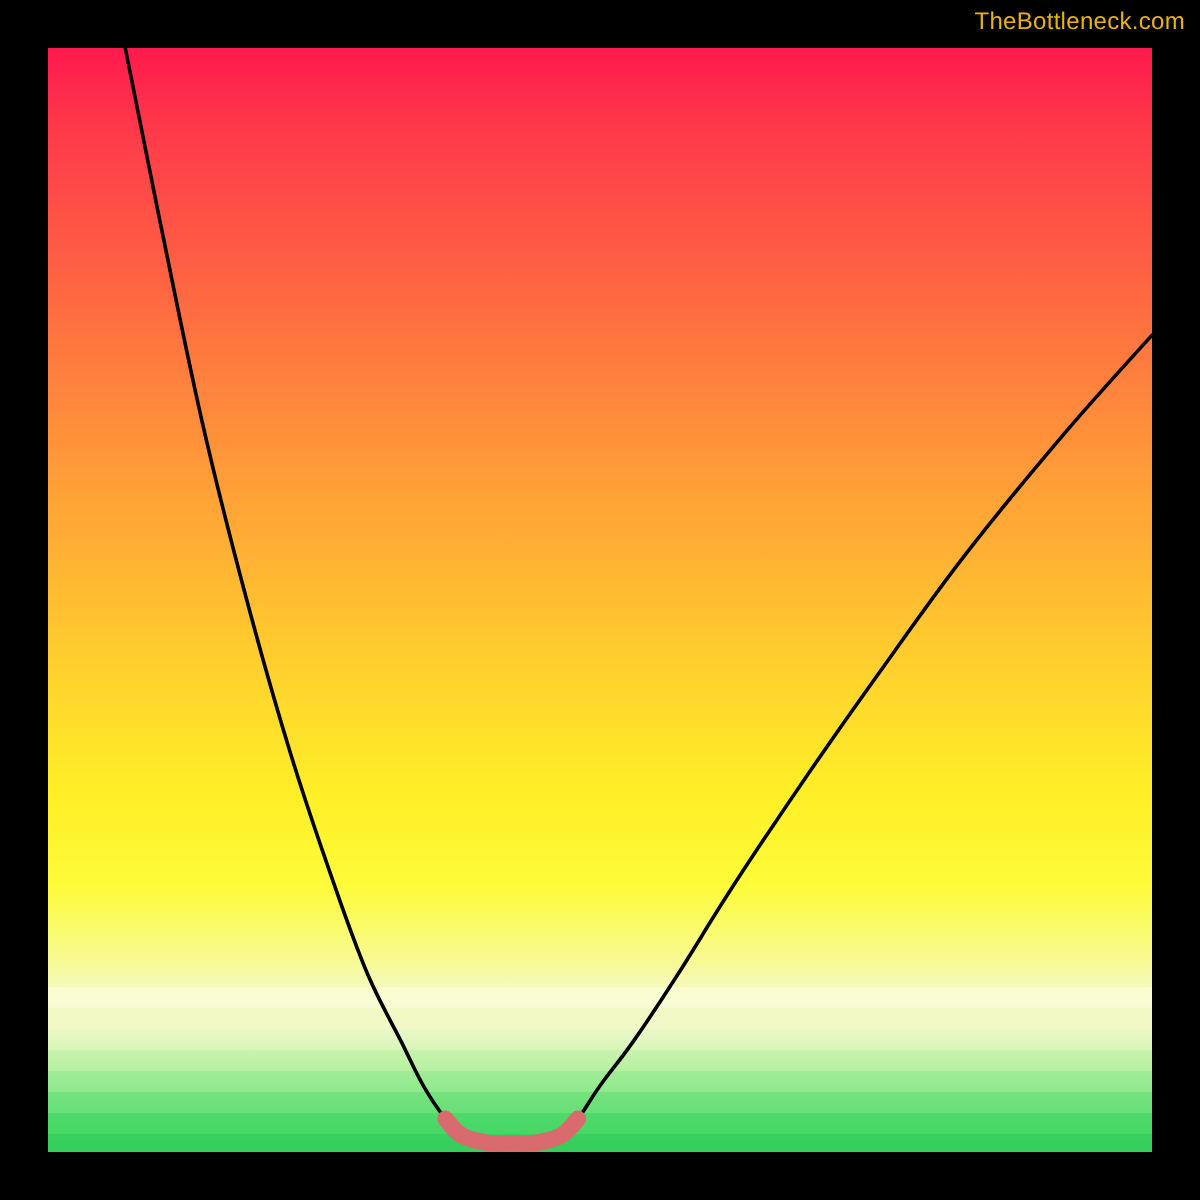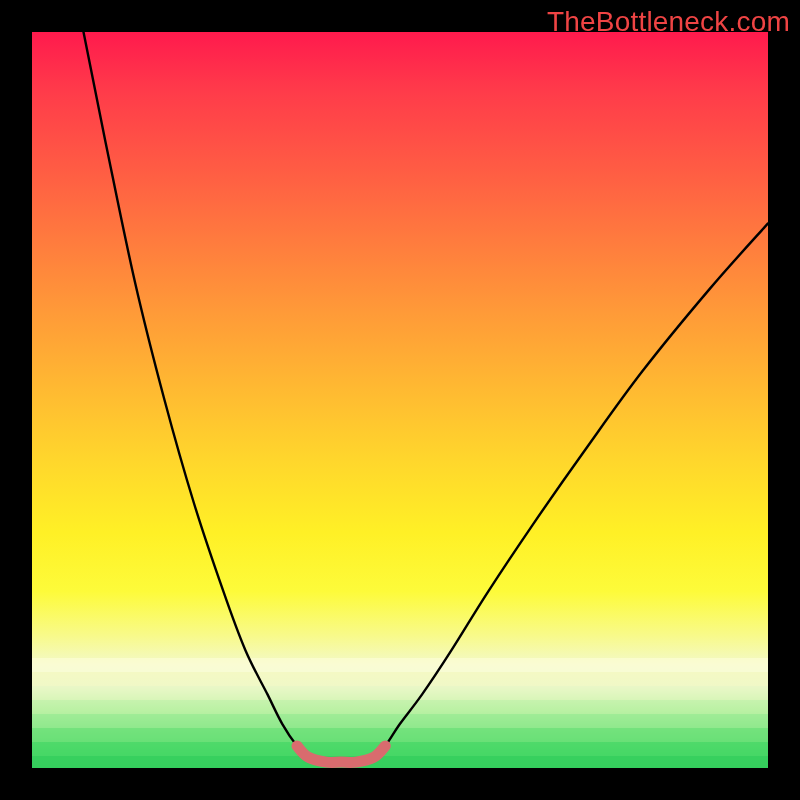--- a/index.html
+++ b/index.html
@@ -60,22 +60,22 @@
   .b4 { bottom: 54px; height: 14px; background: rgba(200,242,170,0.55); }
   .b5 { bottom: 40px; height: 14px; background: rgba(160,235,150,0.6); }
   .b6 { bottom: 26px; height: 14px; background: rgba(115,225,125,0.65); }
   .b7 { bottom: 12px; height: 14px; background: rgba( 75,215,105,0.7); }
   .b8 { bottom:  0px; height: 12px; background: rgba( 55,205, 95,0.75); }
 
   .watermark {
     position: absolute;
     top: 6px;
     right: 10px;
-    color: #ef4444;
-    font-size: 28px;
+    color: #eab308;
+    font-size: 16px;
     letter-spacing: 0.2px;
     user-select: none;
   }
 
   svg.curves {
     position: absolute;
     top: 0;
     left: 0;
     width: 736px;
     height: 736px;

